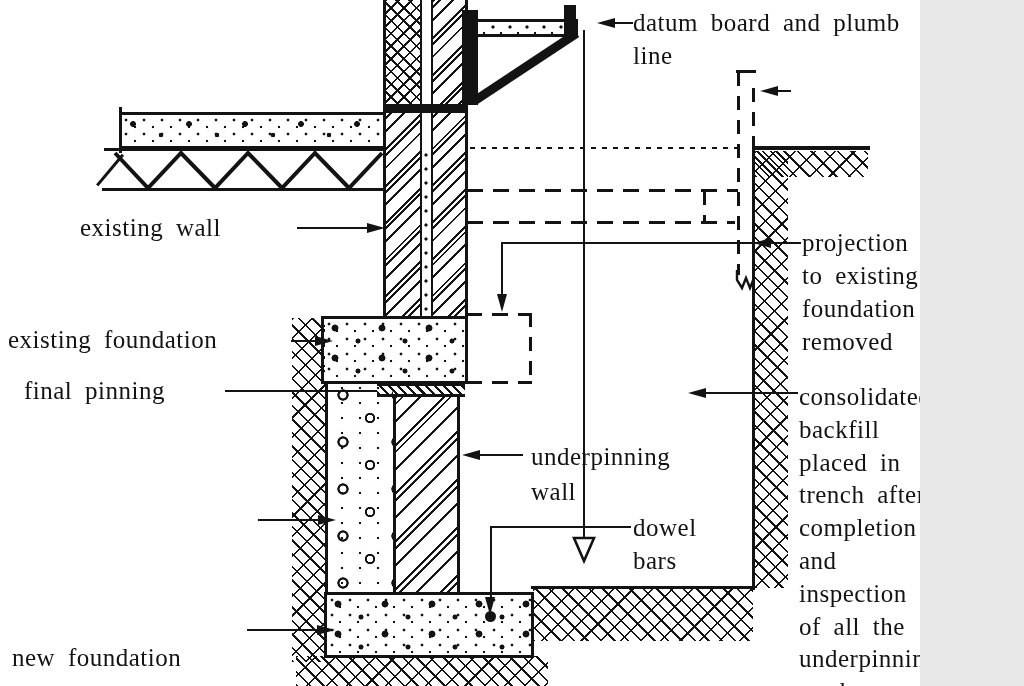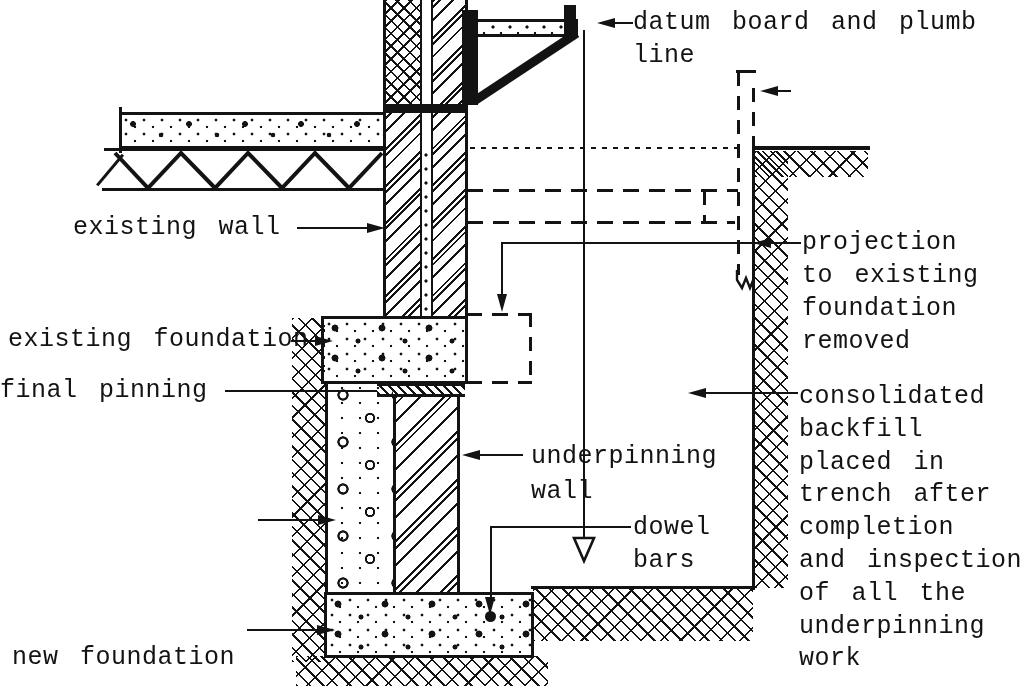--- a/index.html
+++ b/index.html
@@ -1,20 +1,20 @@
 <!DOCTYPE html>
 <html><head>
 <meta charset="utf-8">
 <style>
   :root{ --ink:#131313; --paper:#ffffff; }
   *{ box-sizing:border-box; margin:0; padding:0; }
   html,body{ background:#e8e8e8; }
   #stage{
-    position:relative; width:1024px; height:686px; background:var(--paper);
-    overflow:hidden; font-family:Liberation Mono, monospace; color:var(--ink);
+    position:relative; width:920px; height:686px; background:var(--paper);
+    overflow:hidden; font-family:Liberation Serif, serif; color:var(--ink);
   }
   .a{ position:absolute; }
   .lbl{
     font-size:25px; line-height:32px; letter-spacing:.5px; word-spacing:6px;
     white-space:pre-line; color:var(--ink);
   }
   .hl{ background:var(--ink); }
   .vl{ background:var(--ink); }
   
   .hatch-wall{
@@ -178,27 +178,27 @@
   <div class="a hl" style="left:490px;top:526px;width:141px;height:2.2px;"></div>
   <div class="a vl" style="left:490px;top:526px;width:2.2px;height:74px;"></div>
   <div class="a ard" style="left:485px;top:597px;"></div>
   <div class="a dot" style="left:485px;top:611px;"></div>
 
   <div class="a hl" style="left:247px;top:629px;width:72px;height:2.2px;"></div>
   <div class="a arr" style="left:317px;top:625px;"></div>
 
   <div class="a lbl" style="left:633px;top:6px;line-height:33px;">datum board and plumb
 line</div>
-  <div class="a lbl" style="left:73px;top:212px;">existing wall</div>
+  <div class="a lbl" style="left:80px;top:212px;">existing wall</div>
   <div class="a lbl" style="left:8px;top:324px;">existing foundation</div>
   <div class="a lbl" style="left:802px;top:226px;line-height:33px;">projection
 to existing
 foundation
 removed</div>
-  <div class="a lbl" style="left:0;top:375px;">final pinning</div>
+  <div class="a lbl" style="left:24px;top:375px;">final pinning</div>
   <div class="a lbl" style="left:531px;top:439px;line-height:35px;">underpinning
 wall</div>
   <div class="a lbl" style="left:799px;top:381px;line-height:32.8px;">consolidated
 backfill
 placed in
 trench after
 completion
 and inspection
 of all the
 underpinning

